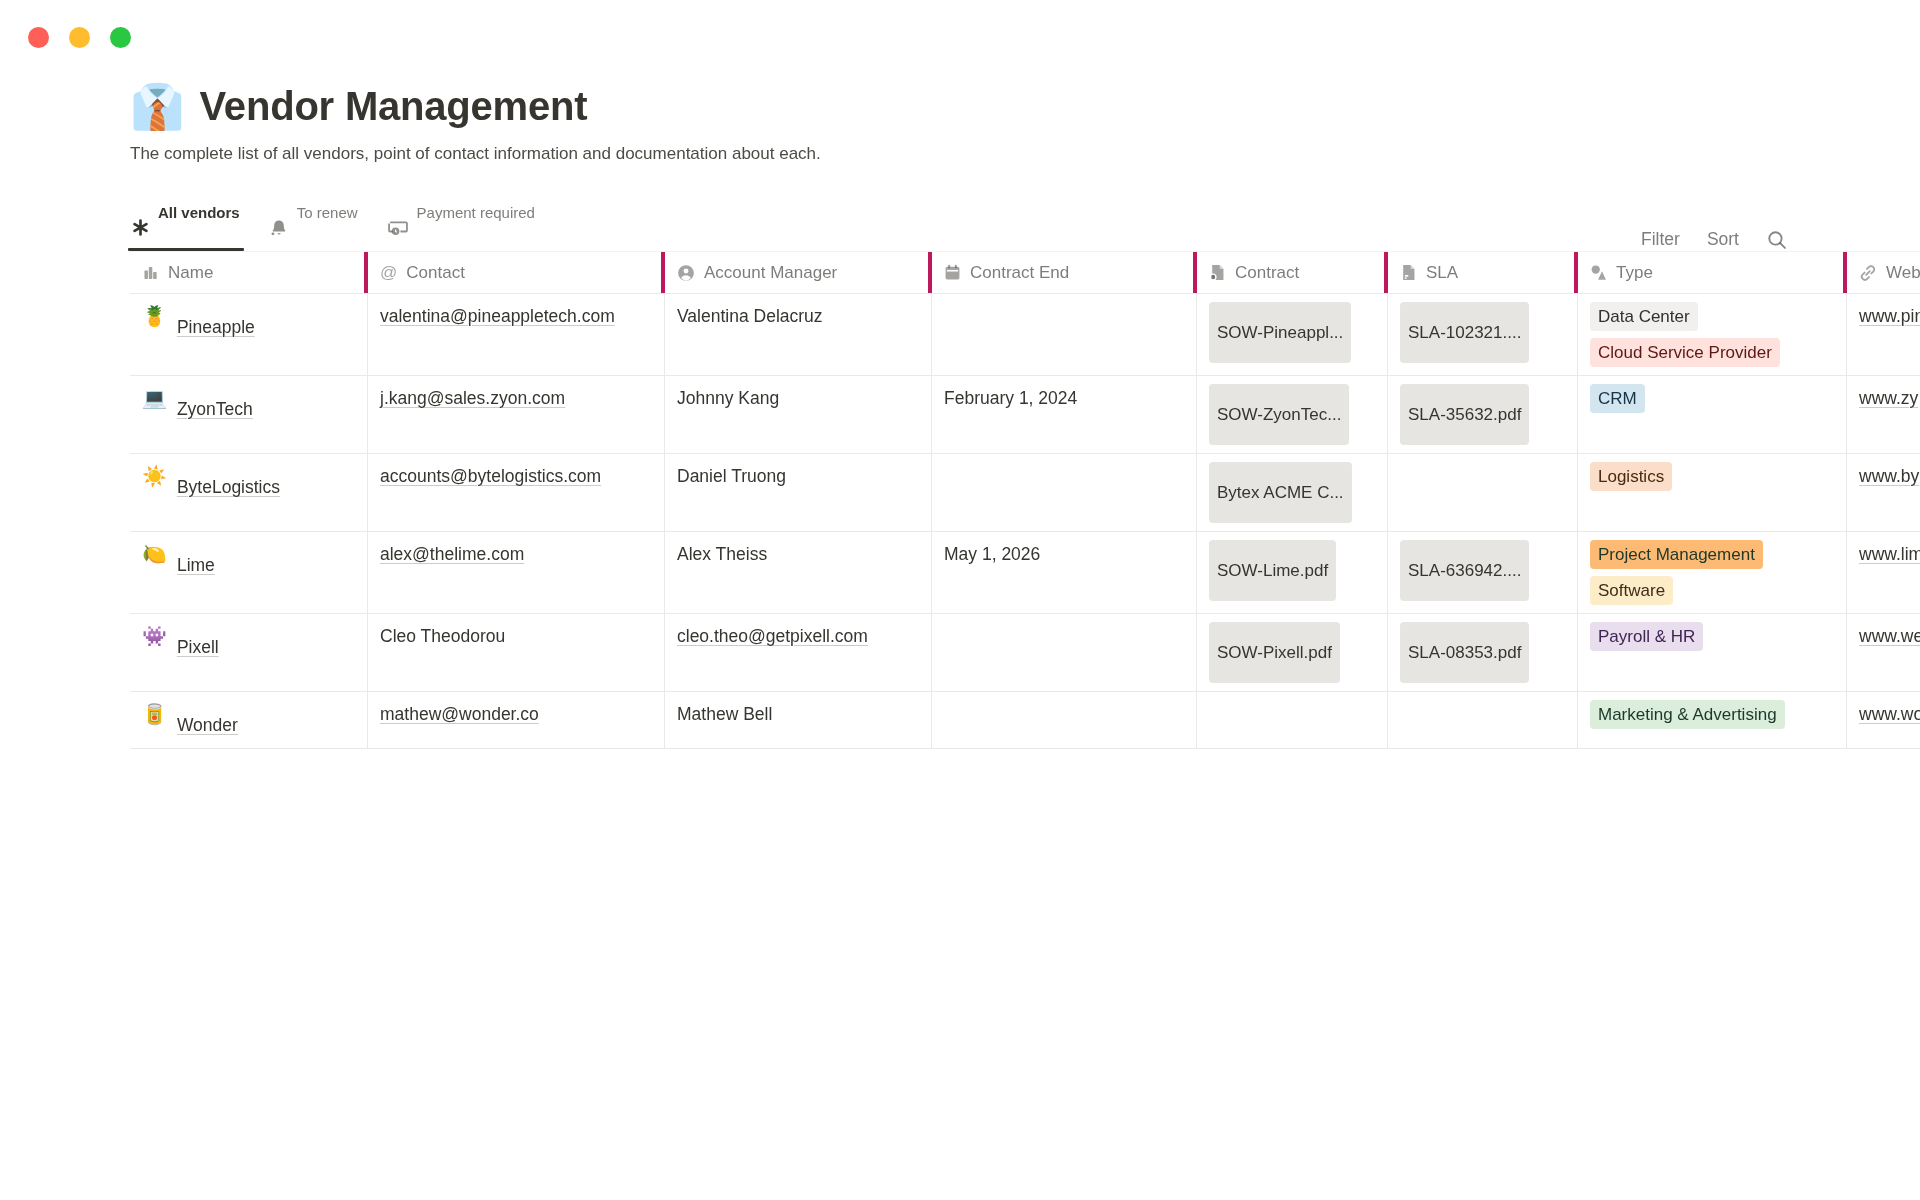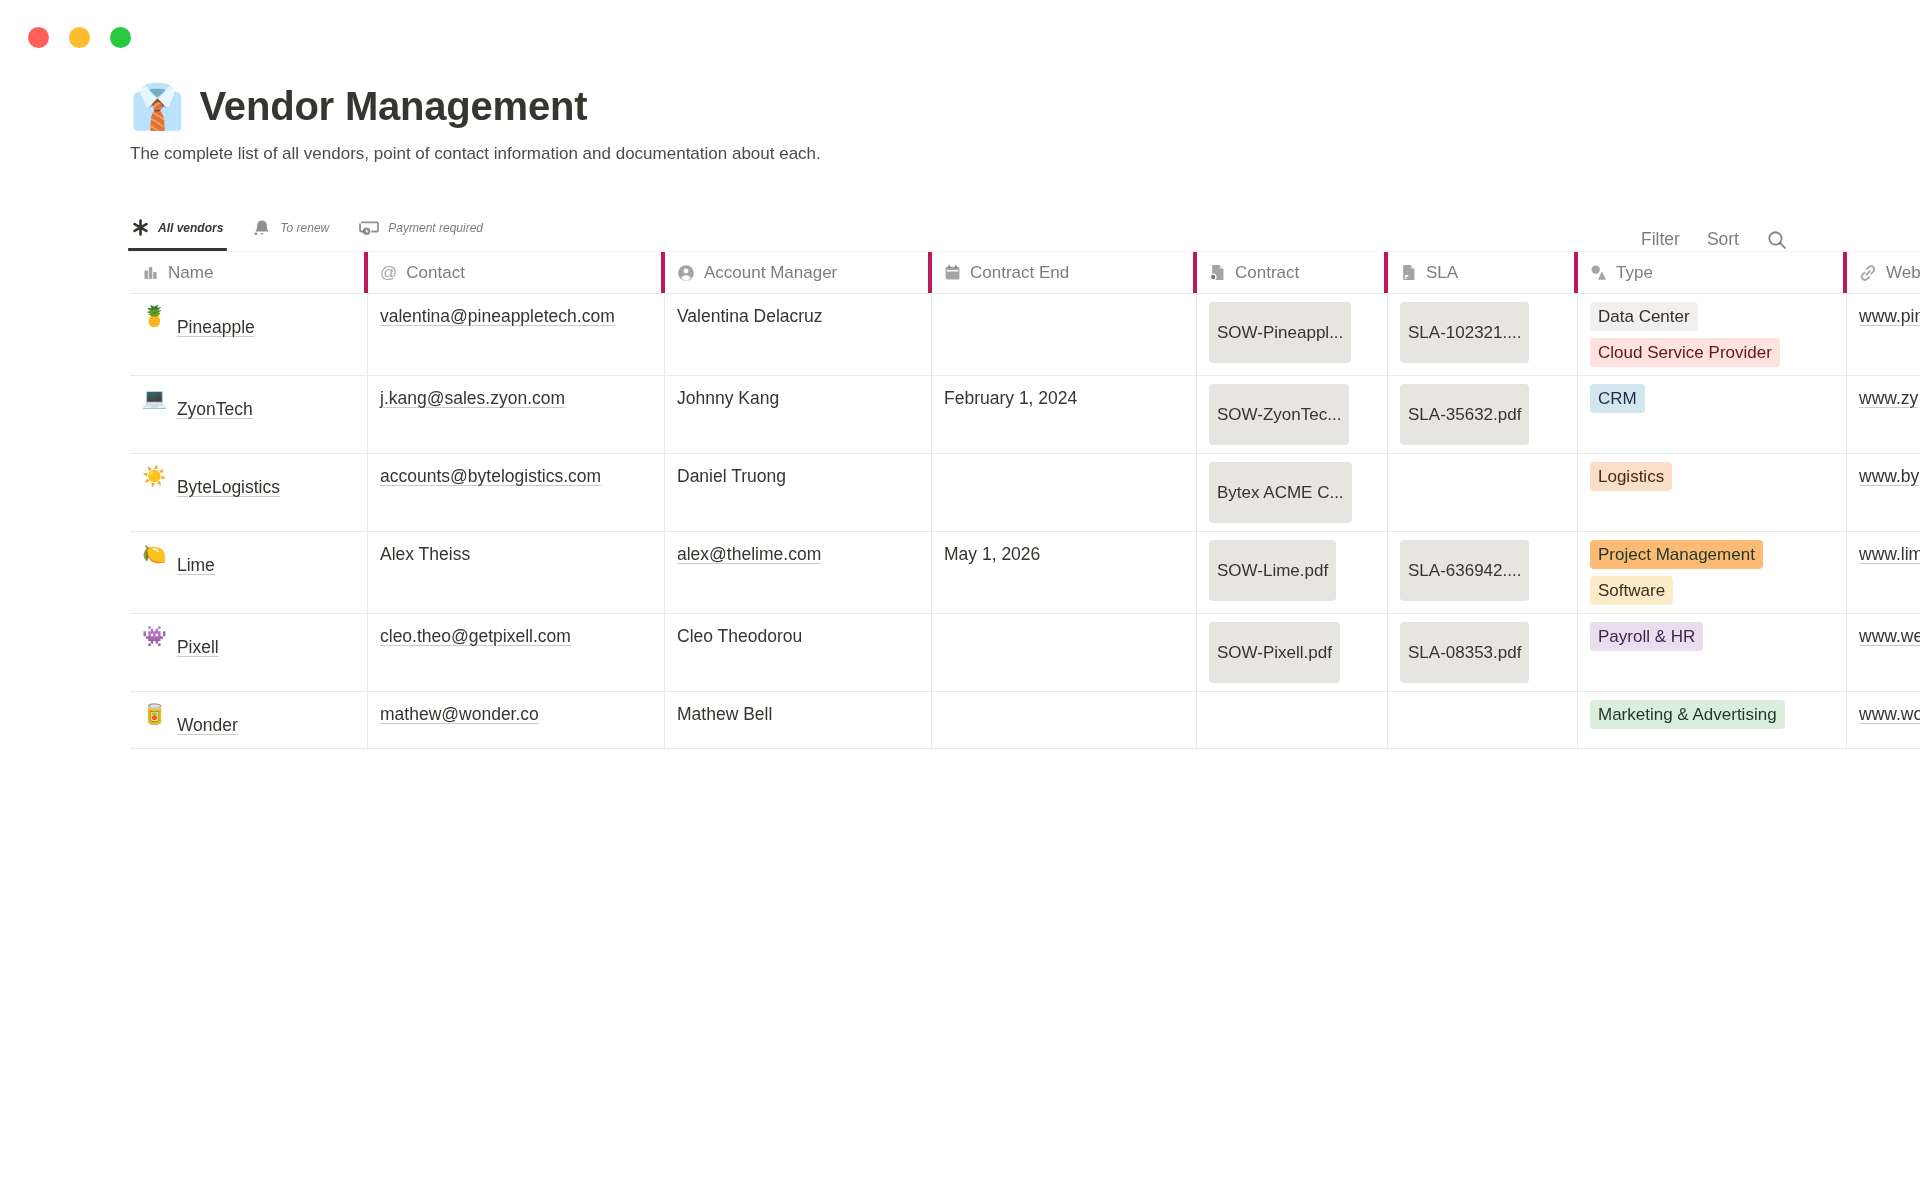--- a/index.html
+++ b/index.html
@@ -9,21 +9,21 @@
   .traffic { position:absolute; top:27px; left:28px; display:flex; gap:20px; }
   .light { width:21px; height:21px; border-radius:50%; }
 
   .doc-head { position:absolute; left:130px; top:84px; width:1700px; }
   .page-title { display:flex; align-items:center; gap:15px; font-size:40px; font-weight:700; color:#37352F; letter-spacing:-0.2px; }
   .page-emoji { font-size:44px; line-height:1; }
   .page-desc { margin-top:15px; font-size:17px; color:#4D4B46; }
 
   .toolbar { position:absolute; left:130px; top:204px; right:0; height:47px; }
   .tabs { display:flex; align-items:stretch; gap:26px; height:47px; }
-  .tab { display:flex; align-items:center; gap:9px; font-size:12px; color:rgba(55,53,47,0.65); position:relative; padding:0 2px; cursor:pointer;font-style:italic; }
+  .tab { display:flex; gap:9px; font-size:15px; color:rgba(55,53,47,0.65); position:relative; padding:0 2px; cursor:pointer; }
   .tab.active { color:#37352F; font-weight:600; }
   .tab.active::after { content:""; position:absolute; left:-2px; right:-2px; bottom:0; height:3px; background:#37352F; border-radius:1px; }
   .tab .ticon { display:flex; align-items:center; }
   .view-actions { position:absolute; right:132px; top:12px; height:47px; display:flex; align-items:center; gap:27px; font-size:17.5px; color:rgba(55,53,47,0.65); }
   .view-actions .act { cursor:pointer; }
   .search-btn { display:flex; align-items:center; color:rgba(55,53,47,0.6); cursor:pointer; }
 
   .vtable { position:absolute; left:130px; top:251px; width:1917px; }
   .thead, .trow { display:grid; grid-template-columns:238px 297px 267px 265px 191px 190px 269px 200px; }
   .thead { height:43px; border-top:1px solid rgba(55,53,47,0.06); border-bottom:1px solid #E9E9E7; }
@@ -233,40 +233,40 @@
             <span class="tag" style="background: rgb(250, 222, 201); color: rgb(73, 41, 14);">Logistics</span>
           </span>
         </div>
         <div class="cell"><span class="ulink" style="font-weight: 400;">www.by</span></div>
       </div>
       <div class="trow" style="min-height: 81px;">
         <div class="cell name-cell">
           <span class="row-emoji">🍋</span>
           <span class="ulink">Lime</span>
         </div>
+        <div class="cell"><span class="ulink" style="font-weight: 400;">alex@thelime.com</span></div>
         <div class="cell"><span>Alex Theiss</span></div>
-        <div class="cell"><span class="ulink" style="font-weight: 400;">alex@thelime.com</span></div>
         <div class="cell"><span>May 1, 2026</span></div>
         <div class="cell"><span class="chip" style="background: rgb(230, 229, 226); color: rgb(55, 53, 47);">SOW-Lime.pdf</span></div>
         <div class="cell"><span class="chip" style="background: rgb(230, 229, 226); color: rgb(55, 53, 47);">SLA-636942....</span></div>
         <div class="cell">
           <span class="tags">
             <span class="tag" style="background: #fdba74; color: rgb(28, 56, 41);">Project Management</span>
             <span class="tag" style="background: rgb(253, 236, 200); color: rgb(64, 44, 27);">Software</span>
           </span>
         </div>
         <div class="cell"><span class="ulink" style="font-weight: 400;">www.lim</span></div>
       </div>
       <div class="trow" style="min-height: 45px;">
         <div class="cell name-cell">
           <span class="row-emoji">👾</span>
           <span class="ulink">Pixell</span>
         </div>
+        <div class="cell"><span>Cleo Theodorou</span></div>
         <div class="cell"><span class="ulink" style="font-weight: 400;">cleo.theo@getpixell.com</span></div>
-        <div class="cell"><span>Cleo Theodorou</span></div>
         <div class="cell"></div>
         <div class="cell"><span class="chip" style="background: rgb(230, 229, 226); color: rgb(55, 53, 47);">SOW-Pixell.pdf</span></div>
         <div class="cell"><span class="chip" style="background: rgb(230, 229, 226); color: rgb(55, 53, 47);">SLA-08353.pdf</span></div>
         <div class="cell">
           <span class="tags">
             <span class="tag" style="background: rgb(232, 222, 238); color: rgb(65, 36, 84);">Payroll &amp; HR</span>
           </span>
         </div>
         <div class="cell"><span class="ulink" style="font-weight: 400;">www.we</span></div>
       </div>

